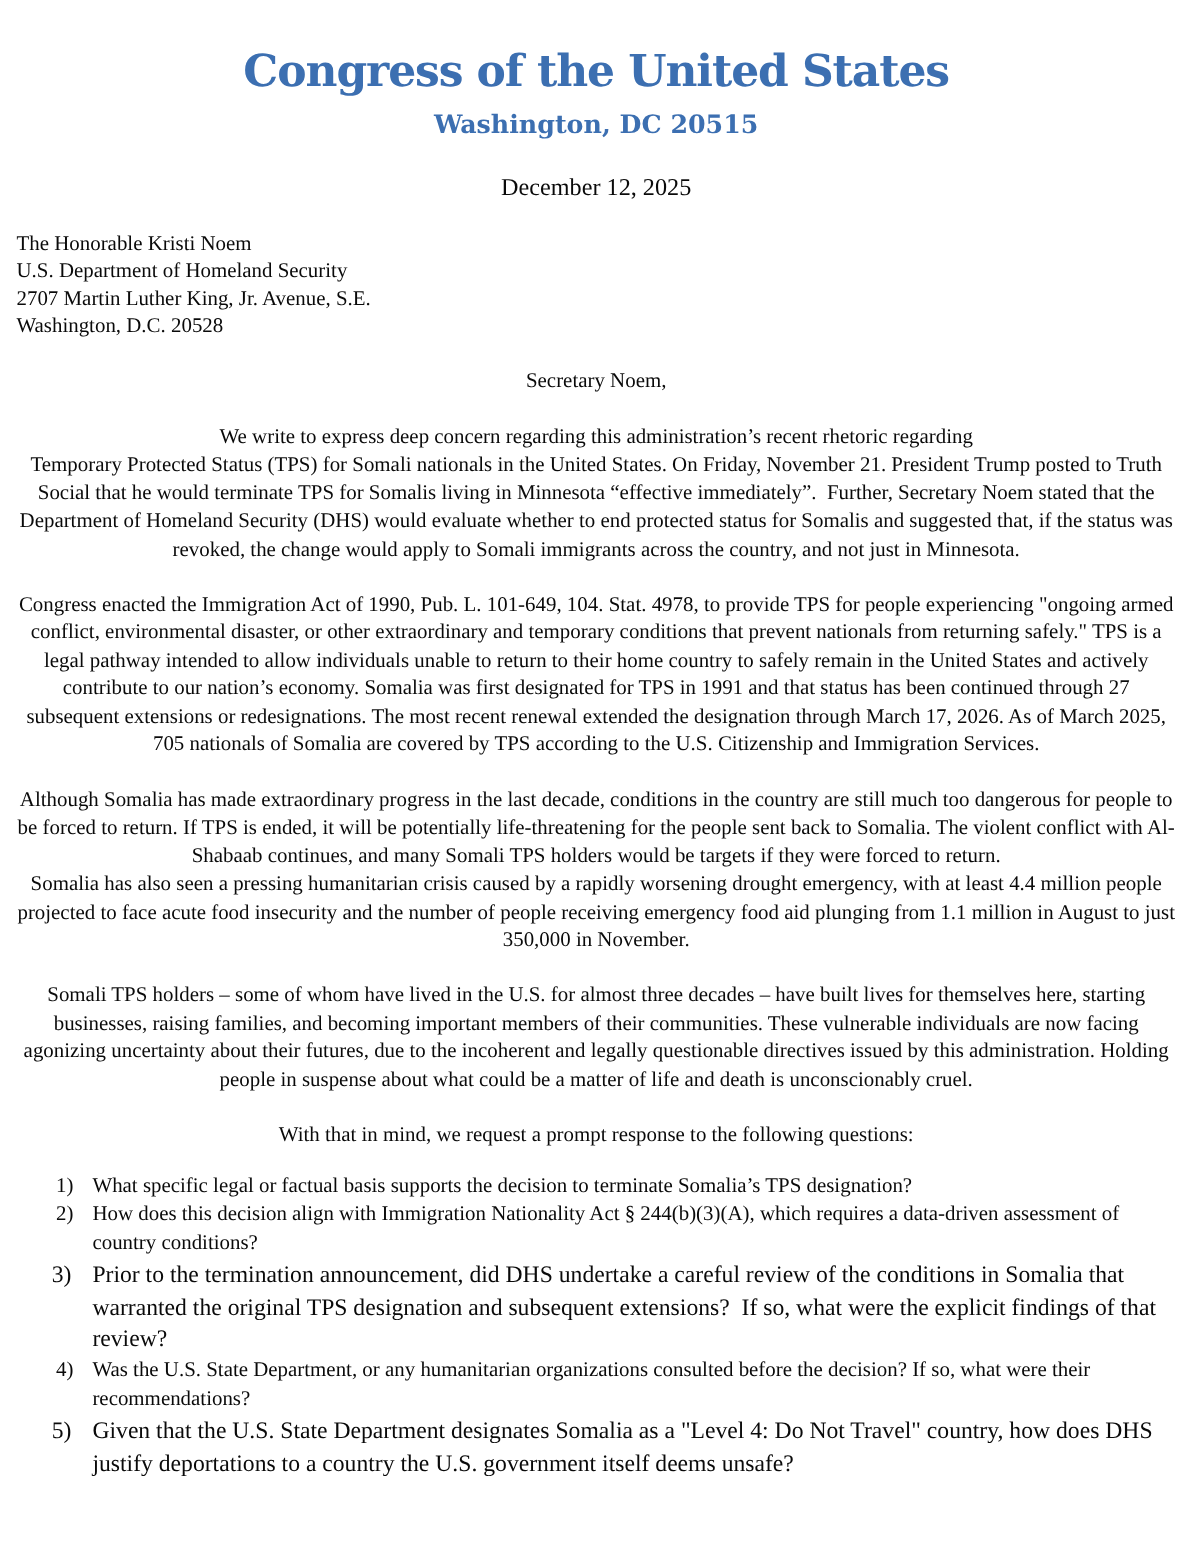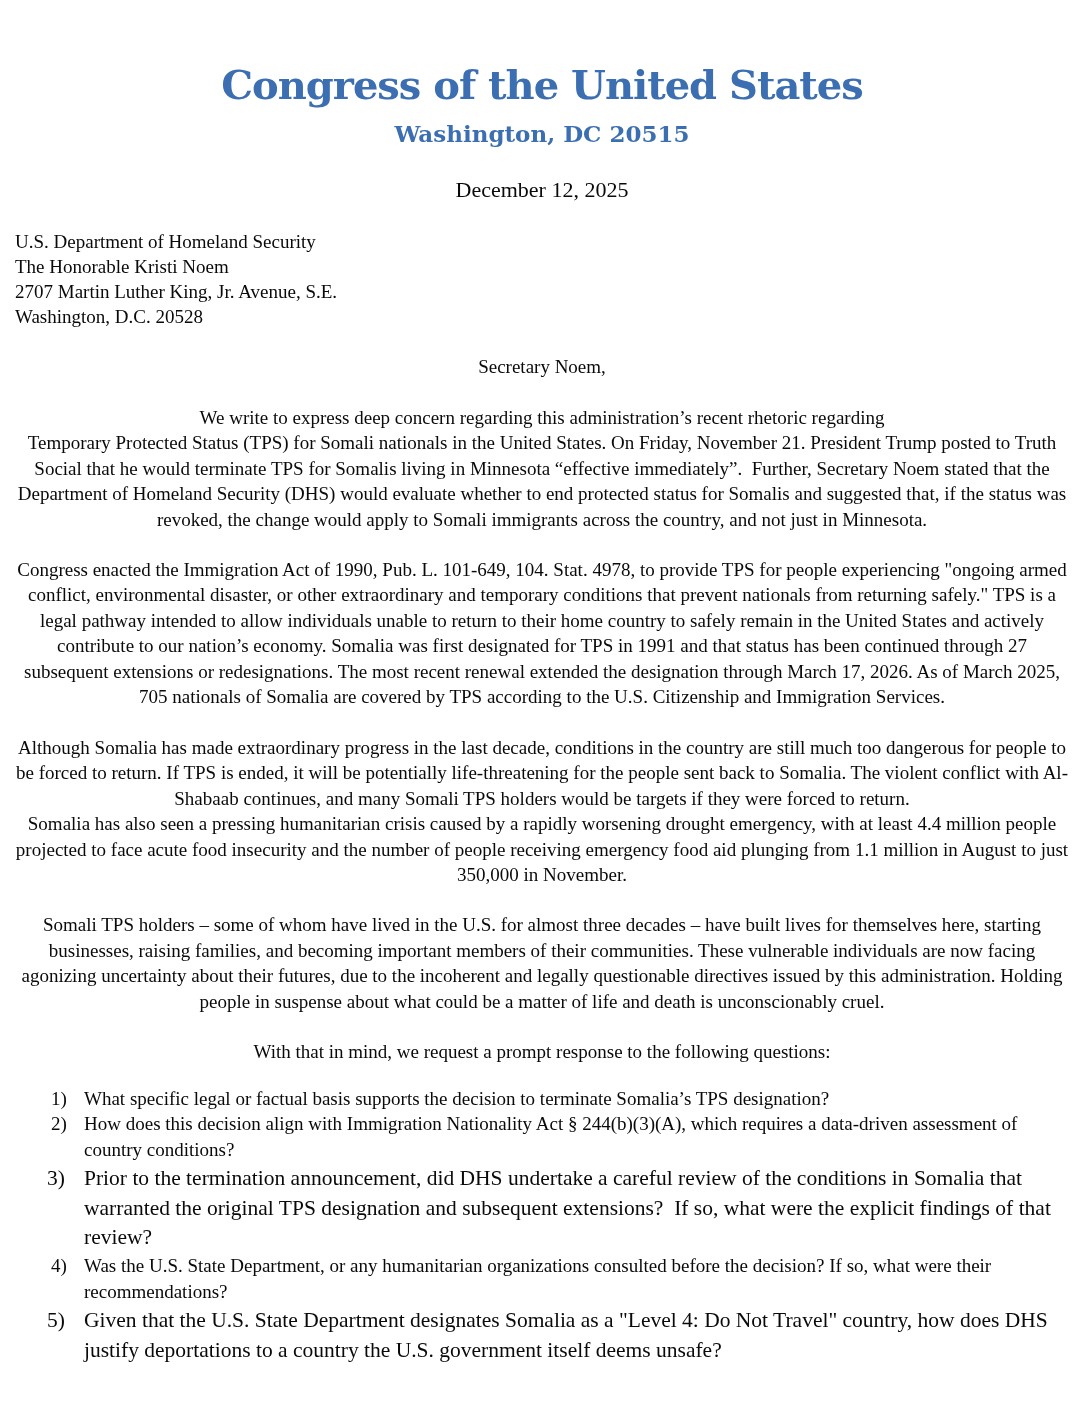--- a/index.html
+++ b/index.html
@@ -10,21 +10,21 @@
   .page{
     width:1084px;
     min-height:1422px;
     margin:0 auto;
     background:#ffffff;
     color:var(--ink);
     font-family:"Liberation Serif","DejaVu Serif",serif;
     box-sizing:border-box;
     overflow:hidden;
   }
-  .letterhead{padding-top:64px;}
+  .letterhead{padding-top:44px;}
   .lh-title{
     text-align:center;
     color:var(--lh-blue);
     font-family:"DejaVu Serif",serif;
     font-weight:bold;
     font-size:40px;
     letter-spacing:-1px;
     line-height:1.05;
   }
   .lh-sub{
@@ -83,22 +83,22 @@
   <header class="letterhead">
     <div class="lh-title">Congress of the United States</div>
     <div class="lh-sub">Washington, DC 20515</div>
   </header>
 
   <div class="date">December 12, 2025</div>
 
   <div class="content">
 
     <div class="addr">
+      <div>The Honorable Kristi Noem</div>
       <div>U.S. Department of Homeland Security</div>
-      <div>The Honorable Kristi Noem</div>
       <div>2707 Martin Luther King, Jr. Avenue, S.E.</div>
       <div>Washington, D.C. 20528</div>
     </div>
 
     <p class="para salutation">Secretary Noem,</p>
 
     <p class="para">We write to express deep concern regarding this administration’s recent rhetoric regarding
 Temporary Protected Status (TPS) for Somali nationals in the United States. On Friday, November 21. President Trump posted to Truth Social that he would terminate TPS for Somalis living in Minnesota “effective immediately”.  Further, Secretary Noem stated that the Department of Homeland Security (DHS) would evaluate whether to end protected status for Somalis and suggested that, if the status was revoked, the change would apply to Somali immigrants across the country, and not just in Minnesota.</p>
 
     <p class="para">Congress enacted the Immigration Act of 1990, Pub. L. 101-649, 104. Stat. 4978, to provide TPS for people experiencing "ongoing armed conflict, environmental disaster, or other extraordinary and temporary conditions that prevent nationals from returning safely." TPS is a legal pathway intended to allow individuals unable to return to their home country to safely remain in the United States and actively contribute to our nation’s economy. Somalia was first designated for TPS in 1991 and that status has been continued through 27 subsequent extensions or redesignations. The most recent renewal extended the designation through March 17, 2026. As of March 2025, 705 nationals of Somalia are covered by TPS according to the U.S. Citizenship and Immigration Services.</p>

